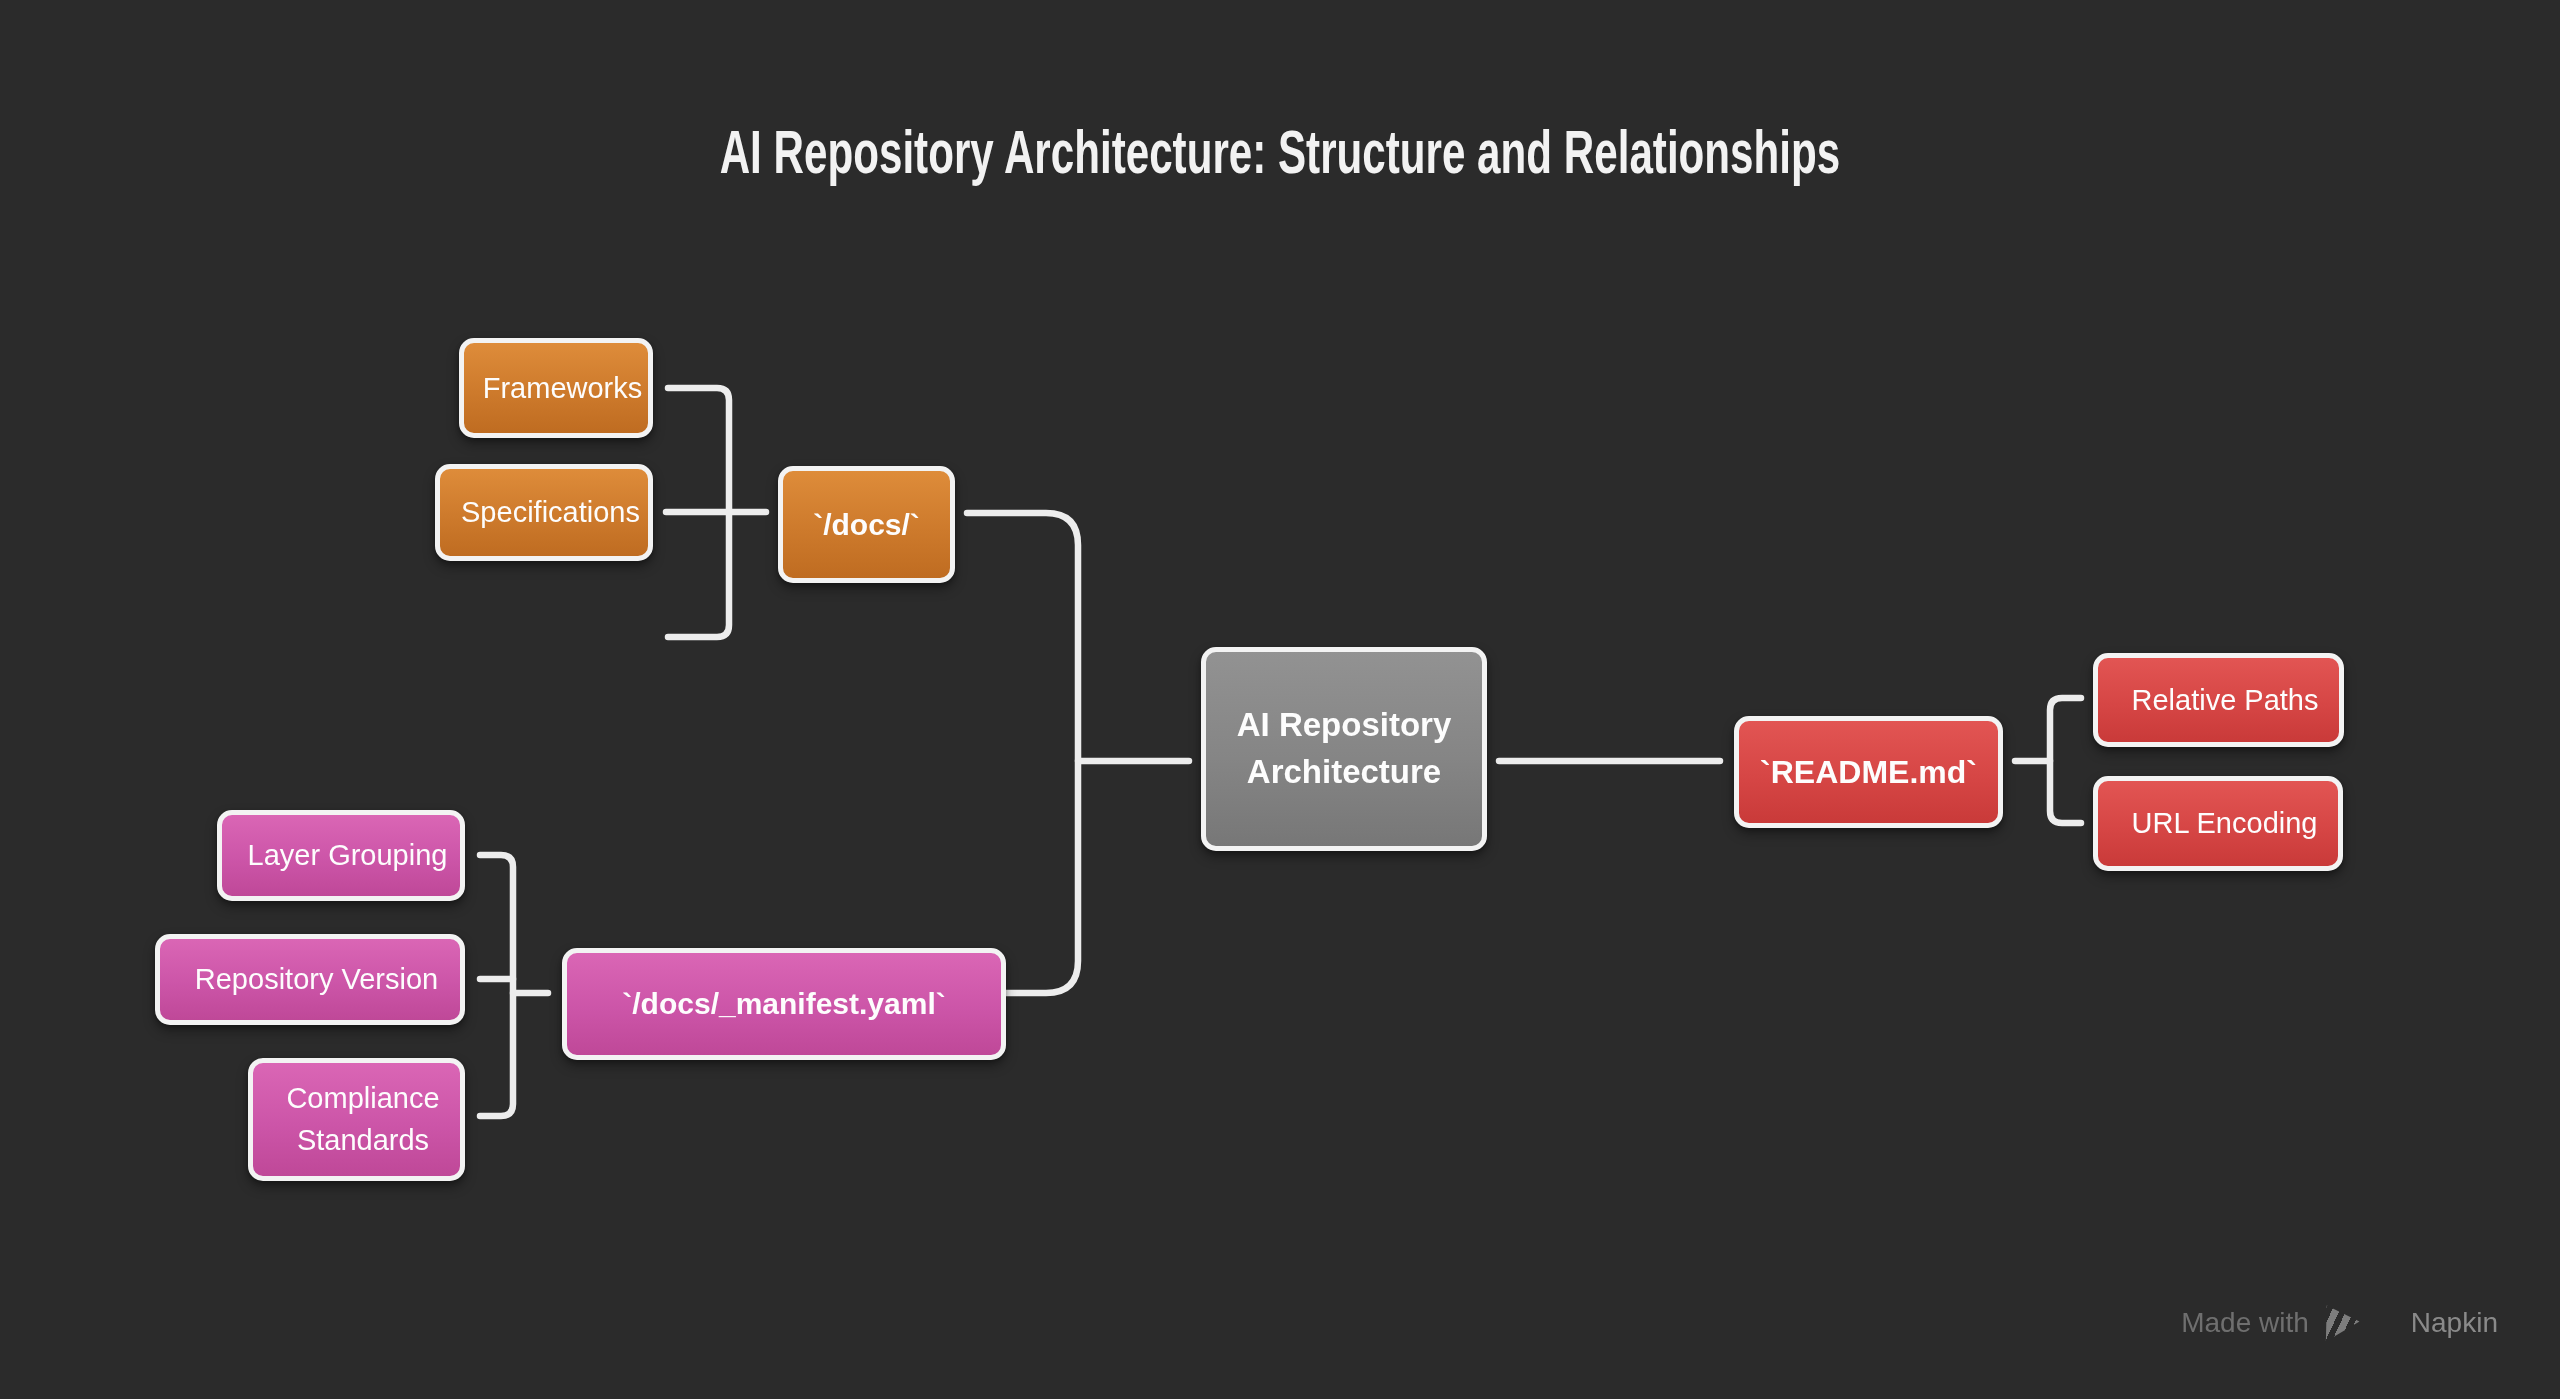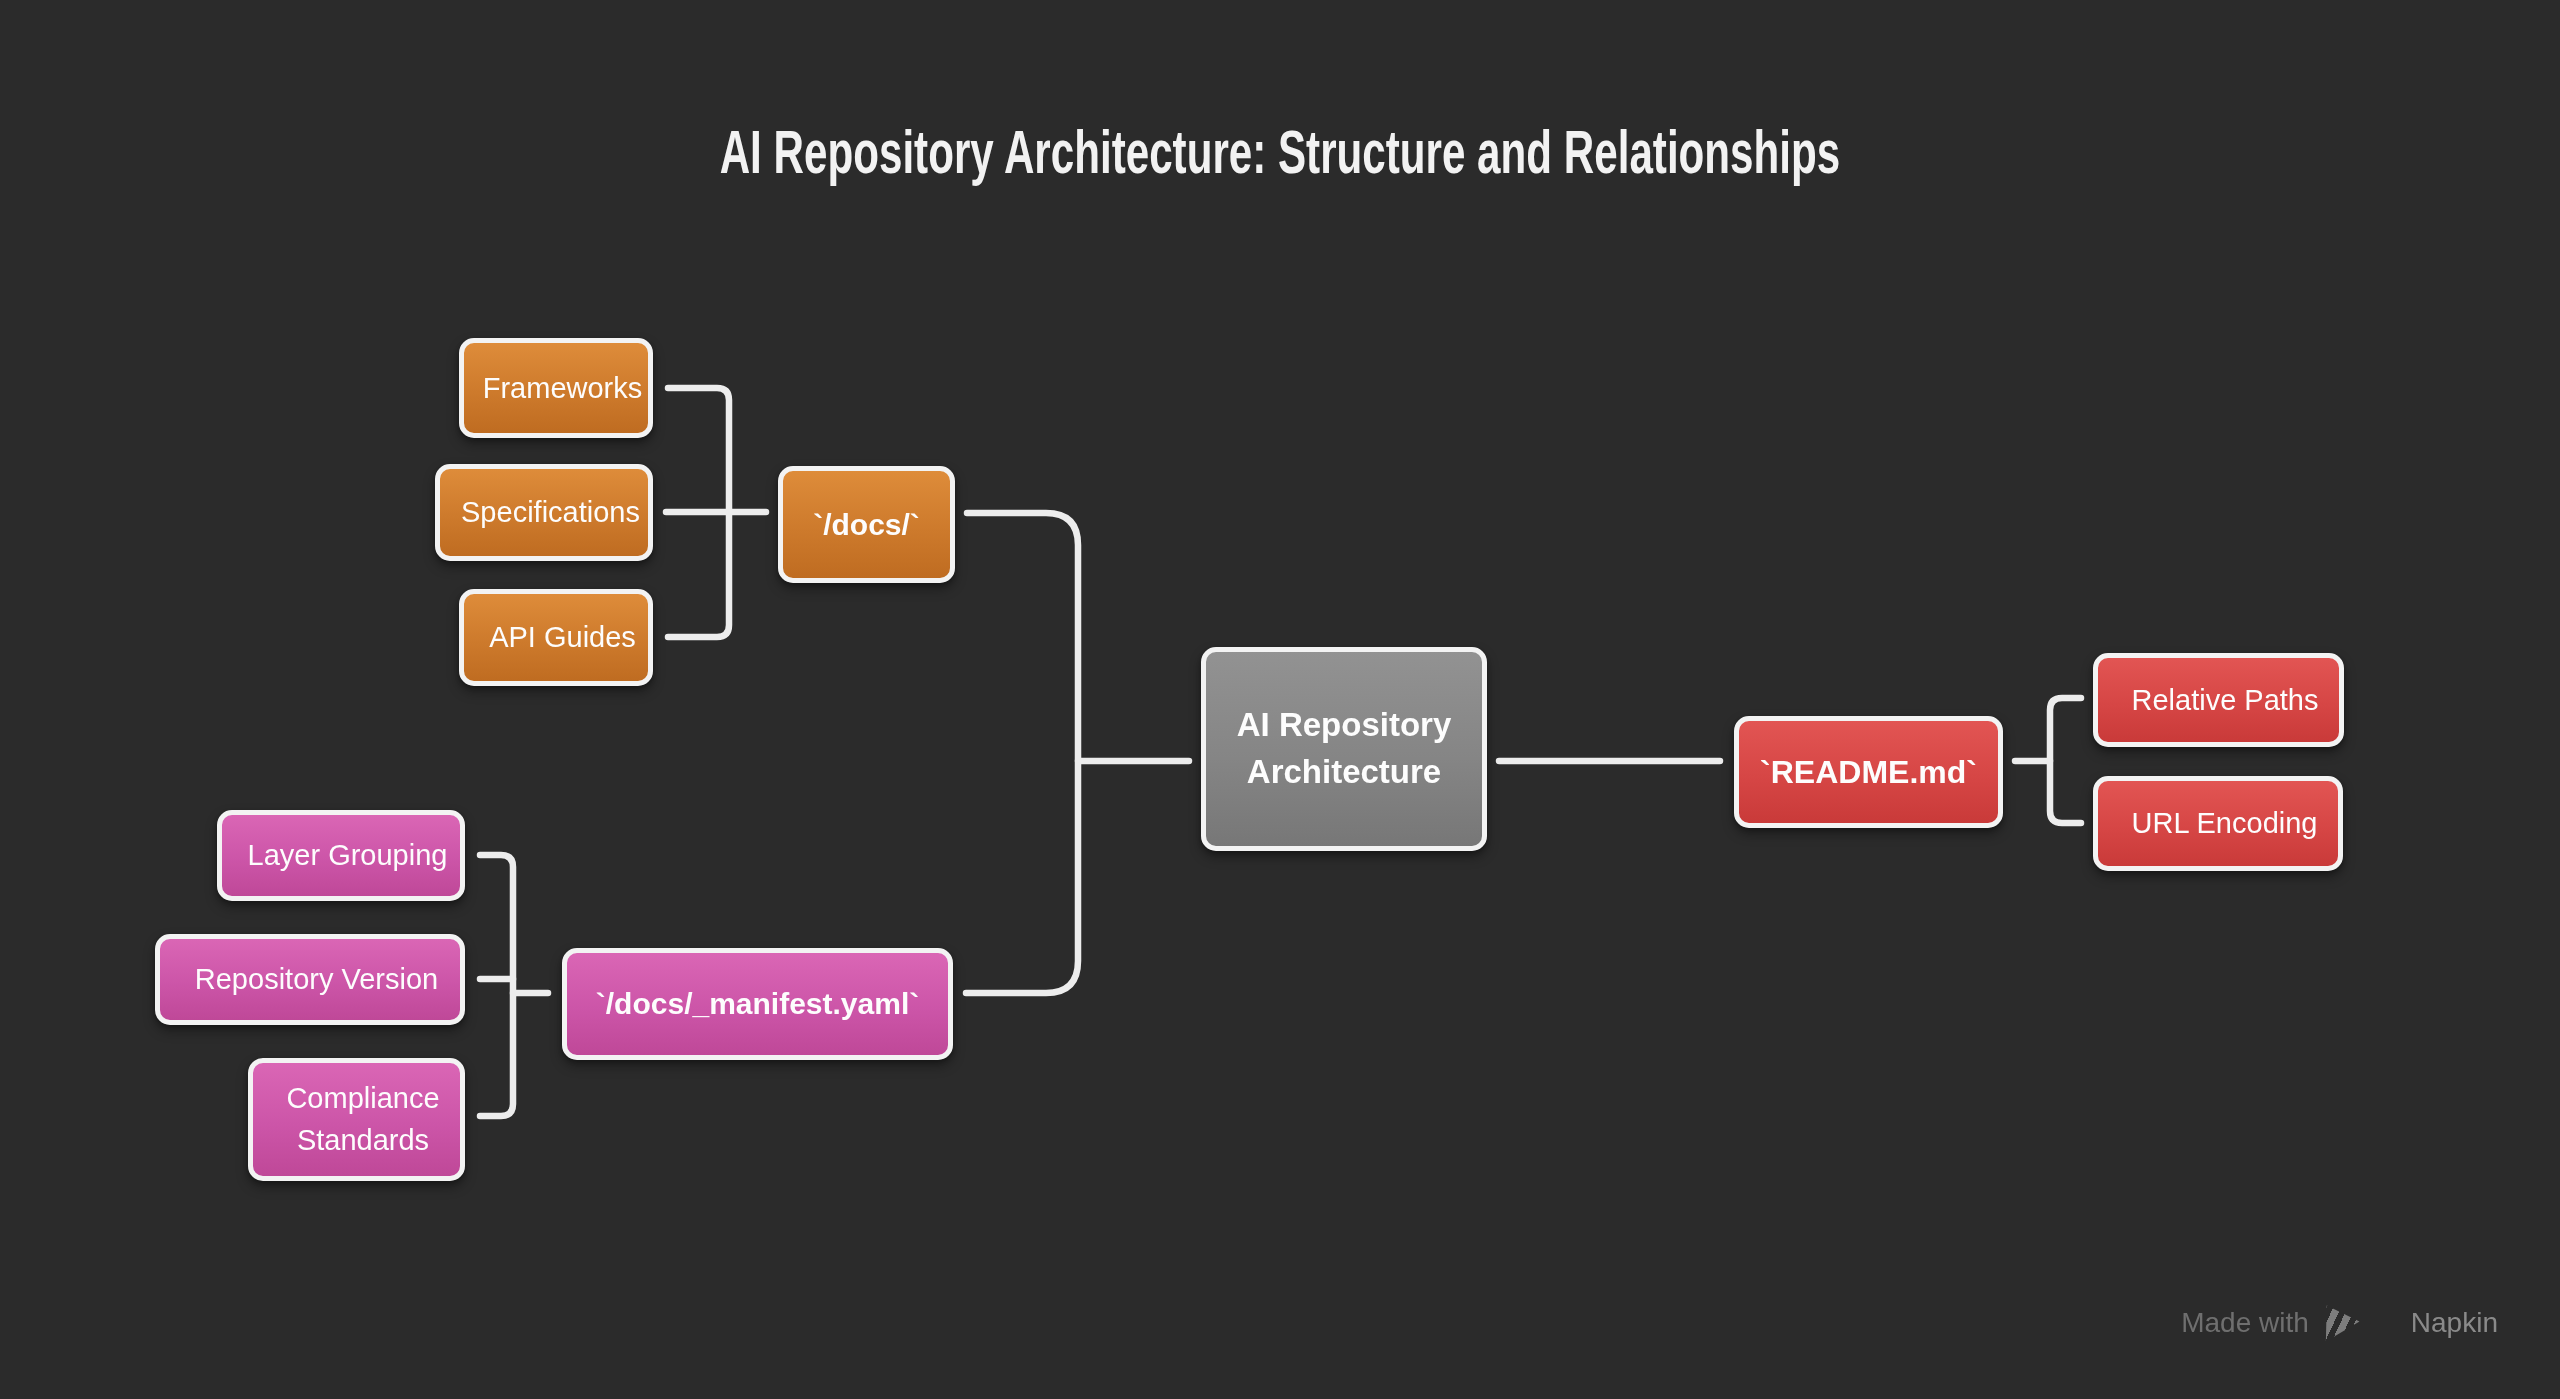--- a/index.html
+++ b/index.html
@@ -81,41 +81,38 @@
   </svg>
 
   <div class="node orange leaf" style="left:459px;top:338px;width:194px;height:100px">
     <span class="lbl">Frameworks</span>
   </div>
 
   <div class="node orange leaf" style="left:435px;top:464px;width:218px;height:97px">
     <span class="lbl">Specifications</span>
   </div>
 
-  <div class="node orange leaf" style="left:459px;top:589px;width:194px;height:97px">
-    <span class="lbl">API Guides</span>
-  </div>
 
   <div class="node orange parent" style="left:778px;top:456px;width:177px;height:117px">
     <span class="lbl">`/docs/`</span>
   </div>
 
   <div class="node pink leaf" style="left:217px;top:810px;width:248px;height:91px">
     <span class="lbl">Layer Grouping</span>
   </div>
 
   <div class="node pink leaf" style="left:155px;top:934px;width:310px;height:91px">
     <span class="lbl">Repository Version</span>
   </div>
 
   <div class="node pink leaf wrap" style="left:248px;top:1058px;width:217px;height:123px">
     <span class="lbl">Compliance Standards</span>
   </div>
 
-  <div class="node pink parent" style="left:562px;top:938px;width:391px;height:112px">
+  <div class="node pink parent" style="left:562px;top:938px;width:444px;height:112px">
     <span class="lbl">`/docs/_manifest.yaml`</span>
   </div>
 
   <div class="node gray root wrap" style="left:1201px;top:647px;width:286px;height:204px">
     <span class="lbl">AI Repository Architecture</span>
   </div>
 
   <div class="node red parent" style="left:1734px;top:706px;width:269px;height:112px;font-size:32px">
     <span class="lbl">`README.md`</span>
   </div>

